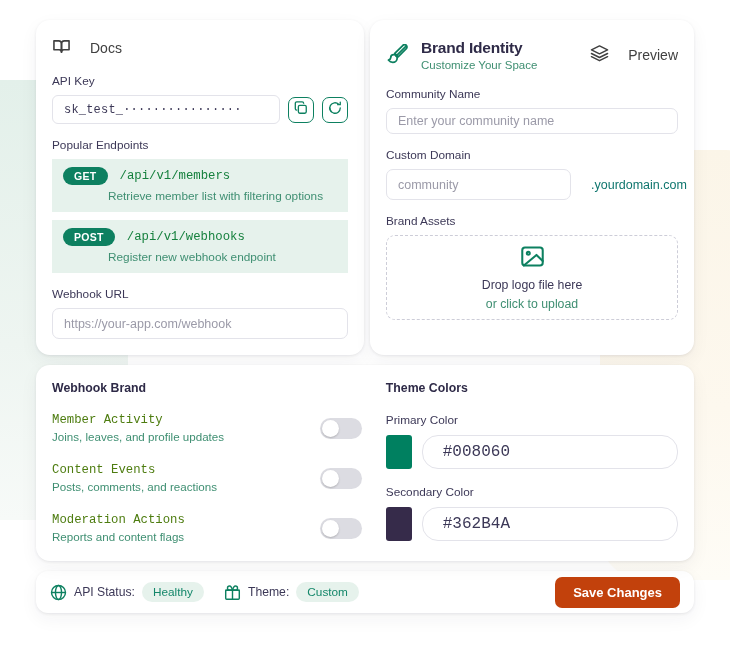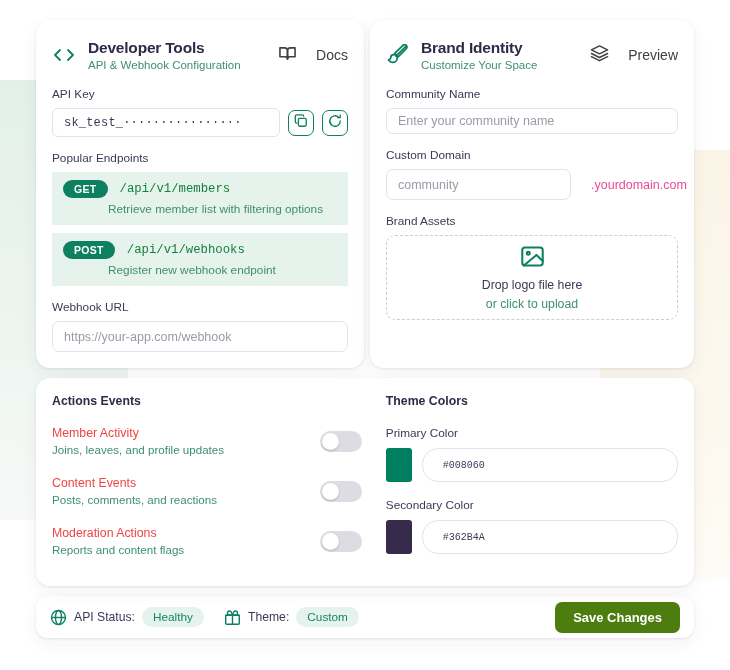--- a/index.html
+++ b/index.html
@@ -72,102 +72,90 @@
   }
   .ep-top { display:flex; align-items:center; gap: 12px; }
   .badge {
     background:#0d8060; color:#fff; font-size: 10.5px; font-weight:bold;
     border-radius: 11px; padding: 3px 11px; letter-spacing:0.3px;
   }
   .ep-path { font-family:"Liberation Mono", monospace; font-size:12.3px; color:#15803d; }
   .ep-desc { font-size:11.8px; color:#3f8f72; margin-top:4px; margin-left: 45px; }
 
   .domainrow { display:flex; align-items:center; gap: 20px; }
-  .domainsuffix { font-size: 12.5px; color:#ec4899; white-space:nowrap; }
+  .domainsuffix { font-size: 12.5px; color:#0f766e; white-space:nowrap; }
 
   .dropzone {
     border: 1.6px dashed #cdcdd8; border-radius: 9px;
     height: 85px; display:flex; flex-direction:column; align-items:center; justify-content:center;
     gap: 5px; cursor:pointer; background:#fff;
   }
   .dz-t1 { font-size:12.3px; color:#3c3857; }
   .dz-t2 { font-size:12.3px; color:#3f8f72; }
 
   
   .row-bottom { margin-top: 10px; display:flex; }
   .bcard { width: 658px; border-radius: 14px; background:#fff;
     box-shadow: 0 1px 3px rgba(30,30,60,0.09), 0 6px 18px rgba(30,30,60,0.05);
     display:flex; padding: 16px 16px 18px 16px; }
   .bcol-l { width: 330px; padding-right: 12px; }
   .bcol-r { width: 312px; padding-left: 12px; }
   .sect-title { font-size:12.3px; font-weight:bold; color:#2e2a47; margin-bottom: 18px; }
 
   .evrow { display:flex; align-items:center; justify-content:space-between; margin-bottom: 20px; }
-  .ev-name { font-size:12.3px; color:#ef4444; }
+  .ev-name { font-size:12.3px; color:#4d7c0f;font-family:Liberation Mono, monospace; }
   .ev-desc { font-size:11.6px; color:#3f8f72; margin-top:3px; }
   .toggle {
     width: 42px; height: 21px; border-radius: 11px; background:#dcdce2;
     position:relative; cursor:pointer; flex-shrink:0;
   }
   .toggle .knob {
     position:absolute; top:2px; left:2px; width:17px; height:17px; border-radius:50%;
     background:#fff; box-shadow: 0 1px 2px rgba(0,0,0,0.2);
   }
 
   .colorlabel { font-size:11.8px; color:#3c3857; margin-bottom: 8px; }
   .colorrow { display:flex; align-items:stretch; gap: 10px; margin-bottom: 16px; }
   .swatch { width: 26px; height: 34px; border-radius: 3px; flex-shrink:0; }
   .colorinput {
     flex:1; height:34px; border:1px solid #e3e3ea; border-radius:16px;
     display:flex; align-items:center; padding: 0 20px;
-    font-family:"Liberation Mono", monospace; font-size:10px; color:#3c3857;
+    font-family:"Liberation Mono", monospace; font-size:16px; color:#3c3857;
   }
 
   
   .statusbar {
     margin-top: 10px; width: 658px; height: 42px; background:#fff; border-radius: 12px;
     box-shadow: 0 1px 3px rgba(30,30,60,0.09), 0 6px 18px rgba(30,30,60,0.05);
     display:flex; align-items:center; padding: 0 14px;
   }
   .st-item { display:flex; align-items:center; gap: 7px; margin-right: 20px; }
   .st-ico { color:#0d8060; display:flex; }
   .st-lbl { font-size:12.2px; color:#3c3857; }
   .pill { background:#e6f2ec; color:#14876a; font-size:11.8px; border-radius: 10px; padding: 3px 11px; }
   .spacer { flex:1; }
   .savebtn {
-    background:#4d7c0f; color:#fff; font-size:13px; font-weight:bold;
+    background:#c2410c; color:#fff; font-size:13px; font-weight:bold;
     border:none; border-radius: 7px; padding: 8px 18px; cursor:pointer;
     font-family:"Liberation Sans", sans-serif;
   }
 </style>
 </head>
 <body>
 
 <div class="stage">
   <div class="blob-left"></div>
   <div class="blob-right"></div>
 
   <div class="content">
 
     <div class="row-top">
 
       <div class="card panel">
         <div class="phead">
-          <div class="phead-left">
-            <span class="phead-ico">
-              <svg width="24" height="20" viewBox="0 0 24 20" fill="none" stroke="currentColor" stroke-width="1.8" stroke-linecap="round" stroke-linejoin="round">
-                <polyline points="8,5 3,10 8,15"></polyline>
-                  <polyline points="16,5 21,10 16,15"></polyline>
-              </svg>
-            </span>
-            <div>
-              <div class="ptitle">Developer Tools</div>
-              <div class="psub">API &amp; Webhook Configuration</div>
-            </div>
-          </div>
           <div class="phead-act">
             <span>
               <svg width="19" height="17" viewBox="0 0 20 18" fill="none" stroke="currentColor" stroke-width="1.7" stroke-linecap="round" stroke-linejoin="round">
                 <path d="M2 3h5a3 3 0 0 1 3 3v9a2.5 2.5 0 0 0-2.5-2.5H2z"></path>
                 <path d="M18 3h-5a3 3 0 0 0-3 3v9a2.5 2.5 0 0 1 2.5-2.5H18z"></path>
               </svg>
             </span>
             <span>Docs</span>
           </div>
         </div>
@@ -264,21 +252,21 @@
           <div class="dz-t1">Drop logo file here</div>
           <div class="dz-t2">or click to upload</div>
         </div>
       </div>
     </div>
 
     <div class="row-bottom">
       <div class="bcard">
 
         <div class="bcol-l">
-          <div class="sect-title">Actions Events</div>
+          <div class="sect-title">Webhook Brand</div>
 
           <div class="evrow">
             <div>
               <div class="ev-name">Member Activity</div>
               <div class="ev-desc">Joins, leaves, and profile updates</div>
             </div>
             <div class="toggle">
                 <div class="knob"></div>
               </div>
           </div>
@@ -286,21 +274,21 @@
           <div class="evrow">
             <div>
               <div class="ev-name">Content Events</div>
               <div class="ev-desc">Posts, comments, and reactions</div>
             </div>
             <div class="toggle">
                 <div class="knob"></div>
               </div>
           </div>
 
-          <div class="evrow" style="margin-bottom:12px">
+          <div class="evrow" style="margin-bottom:0">
             <div>
               <div class="ev-name">Moderation Actions</div>
               <div class="ev-desc">Reports and content flags</div>
             </div>
             <div class="toggle">
                 <div class="knob"></div>
               </div>
           </div>
         </div>
 

